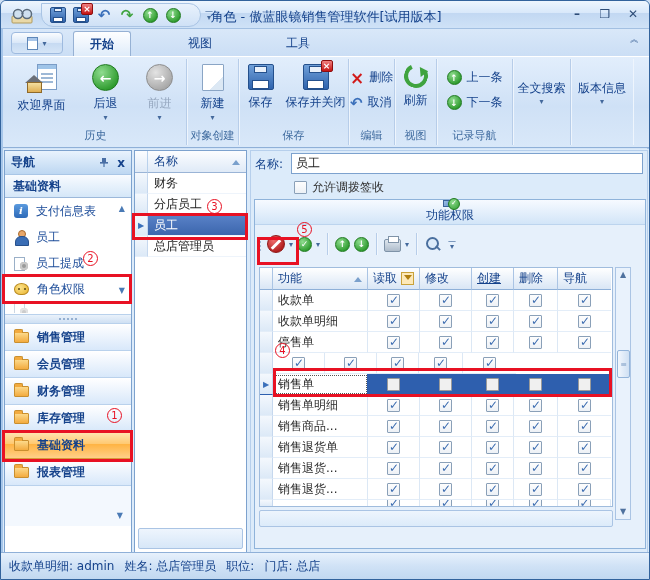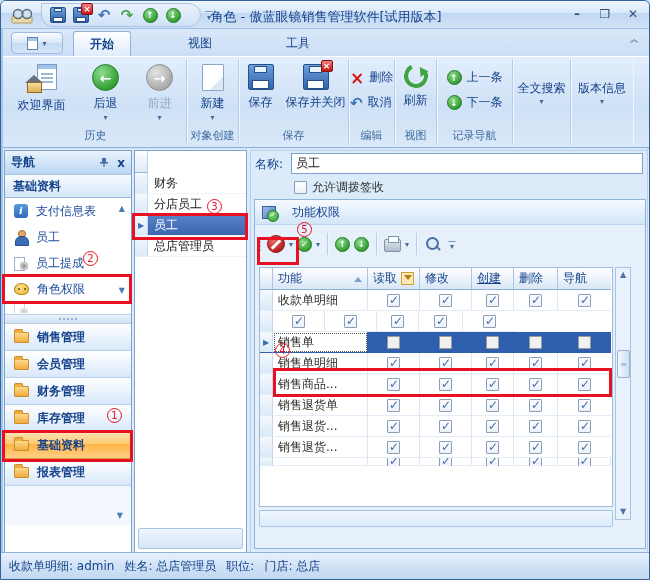--- a/index.html
+++ b/index.html
@@ -128,21 +128,21 @@
   .nameinput { position:absolute; left:40px; top:2px; width:352px; height:21px; border:1px solid #7da2ce; background:#fff;
     font:12px "DejaVu Sans","Liberation Sans",sans-serif; color:#222; padding:0 4px; }
   .chkrow { position:absolute; left:43px; top:28px; display:flex; align-items:center; gap:5px; color:#333; }
   .cb { width:13px; height:13px; border:1px solid #8aa0b8; background:linear-gradient(#fdfdfd,#edf1f6); border-radius:1px;
     position:relative; flex:none; }
   .cb.checked:after { content:"✓"; position:absolute; left:1px; top:-2px; color:#3c6cb0; font-size:12px; font-weight:bold; }
   .cb.dim { background:#f0f0f0; border-color:#9a9a9a; }
 
   .groupbox { position:absolute; left:3px; top:48px; width:392px; height:350px; border:1px solid #8fb3da; background:#e6f0fb; }
   .gb-header { height:25px; background:linear-gradient(#f6faff,#d2e5f8); border-bottom:1px solid #bcd4ee;
-    display:flex; align-items:center; gap:16px; padding:0 7px; color:#15428b; }
+    display:flex; align-items:center; gap:0; padding:0 7px; color:#15428b;flex-direction:column; }
   .cube { position:relative; width:14px; height:13px; background:linear-gradient(135deg,#9cc0e8,#4a7ab5); border:1px solid #3b639a; }
   .cube:after { content:"✓"; position:absolute; right:-4px; bottom:-4px; width:10px; height:10px; border-radius:50%;
     background:radial-gradient(circle at 35% 30%,#8fdc8f,#2e9b2e); border:1px solid #1f7a1f; color:#fff; font-size:7px; line-height:9px; text-align:center; }
 
   .gb-toolbar { height:38px; display:flex; align-items:center; padding:0 4px; gap:4px; }
   .grip { display:flex; flex-direction:column; gap:2px; margin-right:2px; }
   .grip b { width:2px; height:2px; background:#8fa8c8; border-radius:50%; }
   .tbtn { display:flex; align-items:center; justify-content:center; }
   .deny { width:18px; height:18px; border-radius:50%; background:radial-gradient(circle at 35% 30%,#ef6b6b,#b01c1c 75%); border:1px solid #8e1616; position:relative; }
   .deny:after { content:""; position:absolute; left:2px; top:7px; width:12px; height:3px; background:#fff; transform:rotate(-45deg); }
@@ -458,20 +458,24 @@
         </div>
       </div>
     <div class="sidebar-bottom">
       <span class="dn">▼</span>
     </div>
   </div>
 
   <div class="roles">
     <div class="roles-h">
       <div class="ind"></div>
+      <div class="hc">
+        <span>名称</span>
+        <span class="sort-asc"></span>
+      </div>
     </div>
     <div id="roles-rows">
         <div class="rrow">
           <div class="ind"></div>
           <div class="cell">财务</div>
         </div>
         <div class="rrow">
           <div class="ind"></div>
           <div class="cell">分店员工</div>
         </div>
@@ -554,21 +558,59 @@
           <div class="gh col-del">
               <span>删除</span>
             </div>
           <div class="gh col-nav" style="border-right:none">
               <span>导航</span>
             </div>
         </div>
         <div id="grid-rows">
             <div class="grow">
               <div class="gc col-ind"></div>
+              <div class="gc namec col-func">收款单</div>
+              <div class="gc col-read">
+                <span class="cb checked"></span>
+              </div>
+              <div class="gc col-mod">
+                <span class="cb checked"></span>
+              </div>
+              <div class="gc col-create">
+                <span class="cb checked"></span>
+              </div>
+              <div class="gc col-del">
+                <span class="cb checked"></span>
+              </div>
+              <div class="gc col-nav" style="border-right: none;">
+                <span class="cb checked"></span>
+              </div>
+            </div>
+            <div class="grow">
+              <div class="gc col-ind"></div>
               <div class="gc namec col-func">收款单明细</div>
+              <div class="gc col-read">
+                <span class="cb checked"></span>
+              </div>
+              <div class="gc col-mod">
+                <span class="cb checked"></span>
+              </div>
+              <div class="gc col-create">
+                <span class="cb checked"></span>
+              </div>
+              <div class="gc col-del">
+                <span class="cb checked"></span>
+              </div>
+              <div class="gc col-nav" style="border-right: none;">
+                <span class="cb checked"></span>
+              </div>
+            </div>
+            <div class="grow">
+              <div class="gc col-ind"></div>
+              <div class="gc namec col-func">停售单</div>
               <div class="gc col-read">
                 <span class="cb checked"></span>
               </div>
               <div class="gc col-mod">
                 <span class="cb checked"></span>
               </div>
               <div class="gc col-create">
                 <span class="cb checked"></span>
               </div>
               <div class="gc col-del">

